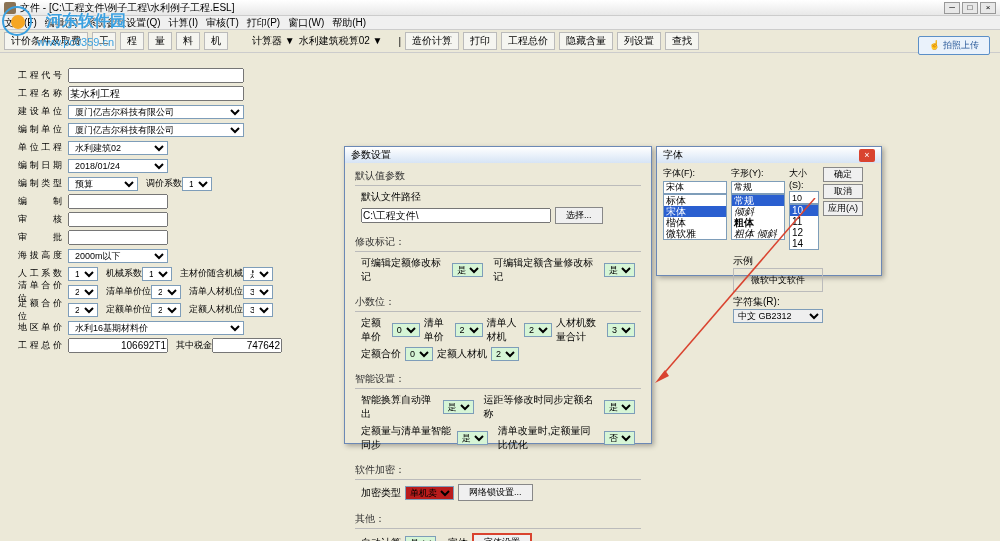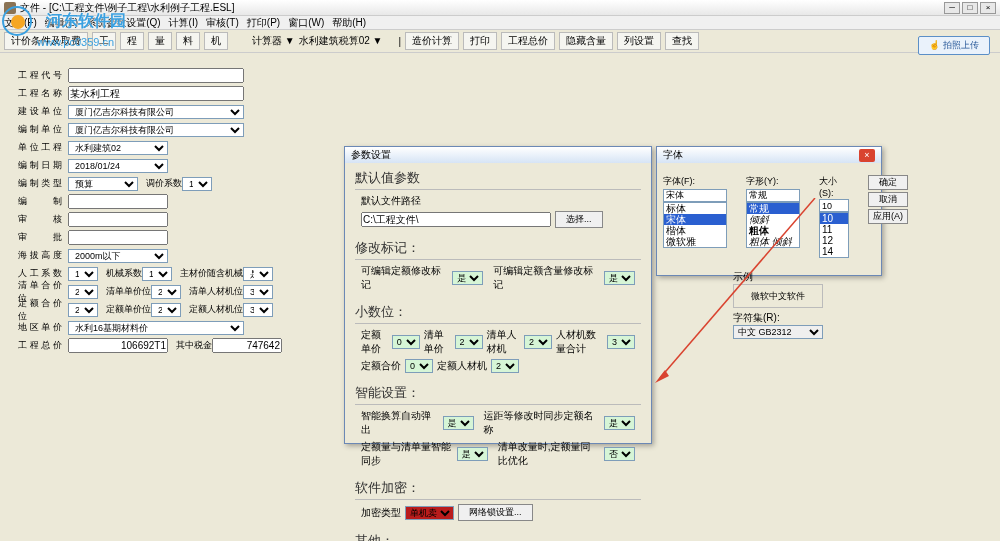--- a/index.html
+++ b/index.html
@@ -29,30 +29,30 @@
 .w30{width:30px}
 .row .sub{margin-left:8px;font-size:9px}
 .sel{background:#fff;border:1px solid #7e9db9;height:14px;font-size:9px}
 .upload-btn{position:absolute;top:36px;right:10px;padding:2px 10px;background:#eaf2fb;border:1px solid #5b8fc7;color:#2a5a9a;font-size:9px;cursor:pointer;border-radius:2px}
 
 .dlg{position:absolute;background:#ece9d8;border:1px solid #6b88b5;box-shadow:2px 2px 5px rgba(0,0,0,0.3)}
 .dlg-title{background:linear-gradient(#fff,#d6e4f5);height:16px;padding:1px 6px;font-size:9px;display:flex;align-items:center}
 .dlg-title .x{margin-left:auto;width:16px;height:13px;background:#d9432f;color:#fff;text-align:center;line-height:12px;font-size:9px;cursor:pointer;border-radius:2px}
 .dlg-body{padding:6px 10px}
 .grp{margin-bottom:6px}
-.grp-title{font-size:13px;color:#333;margin-bottom:2px}
+.grp-title{font-size:10px;color:#333;margin-bottom:2px}
 .grp-body{border-top:1px solid #bbb;padding:4px 6px 2px}
 .grp-body .line{display:flex;align-items:center;gap:4px;margin-bottom:3px;font-size:9px}
 .grp-body select{height:14px;border:1px solid #7e9db9;font-size:9px;background:#d6f5d6}
 .btn2{padding:1px 10px;background:#f0f0f0;border:1px solid #888;font-size:9px;cursor:pointer}
 .btn-font{padding:1px 10px;background:#f0f0f0;border:2px solid #d9432f;font-size:9px;cursor:pointer}
 .paramdlg{top:146px;left:344px;width:308px;height:298px}
 
 .fontdlg{top:146px;left:656px;width:226px;height:130px}
-.fontdlg .cols{display:flex;gap:19px;padding:12px 6px}
+.fontdlg .cols{display:flex;gap:4px;padding:4px 6px}
 .fontdlg .col{display:flex;flex-direction:column}
 .fontdlg .col label{font-size:9px;margin-bottom:1px}
 .fontdlg .col input{height:13px;border:1px solid #7e9db9;font-size:9px;padding:0 2px}
 .fontdlg .list{border:1px solid #7e9db9;background:#fff;height:46px;overflow:hidden;font-size:9px}
 .fontdlg .list div{padding:0 2px;line-height:11px}
 .fontdlg .list .sel-item{background:#2a5fd0;color:#fff}
 .fontdlg .btncol{display:flex;flex-direction:column;gap:2px}
 .fontdlg .btncol button{width:40px;height:15px;font-size:9px;border:1px solid #888;background:#f0f0f0;cursor:pointer}
 .fontdlg .sample-row{display:flex;gap:6px;padding:0 6px;font-size:9px;align-items:flex-start}
 .fontdlg .sample-box{border:1px solid #bbb;width:90px;height:24px;display:flex;align-items:center;justify-content:center;font-size:9px}

